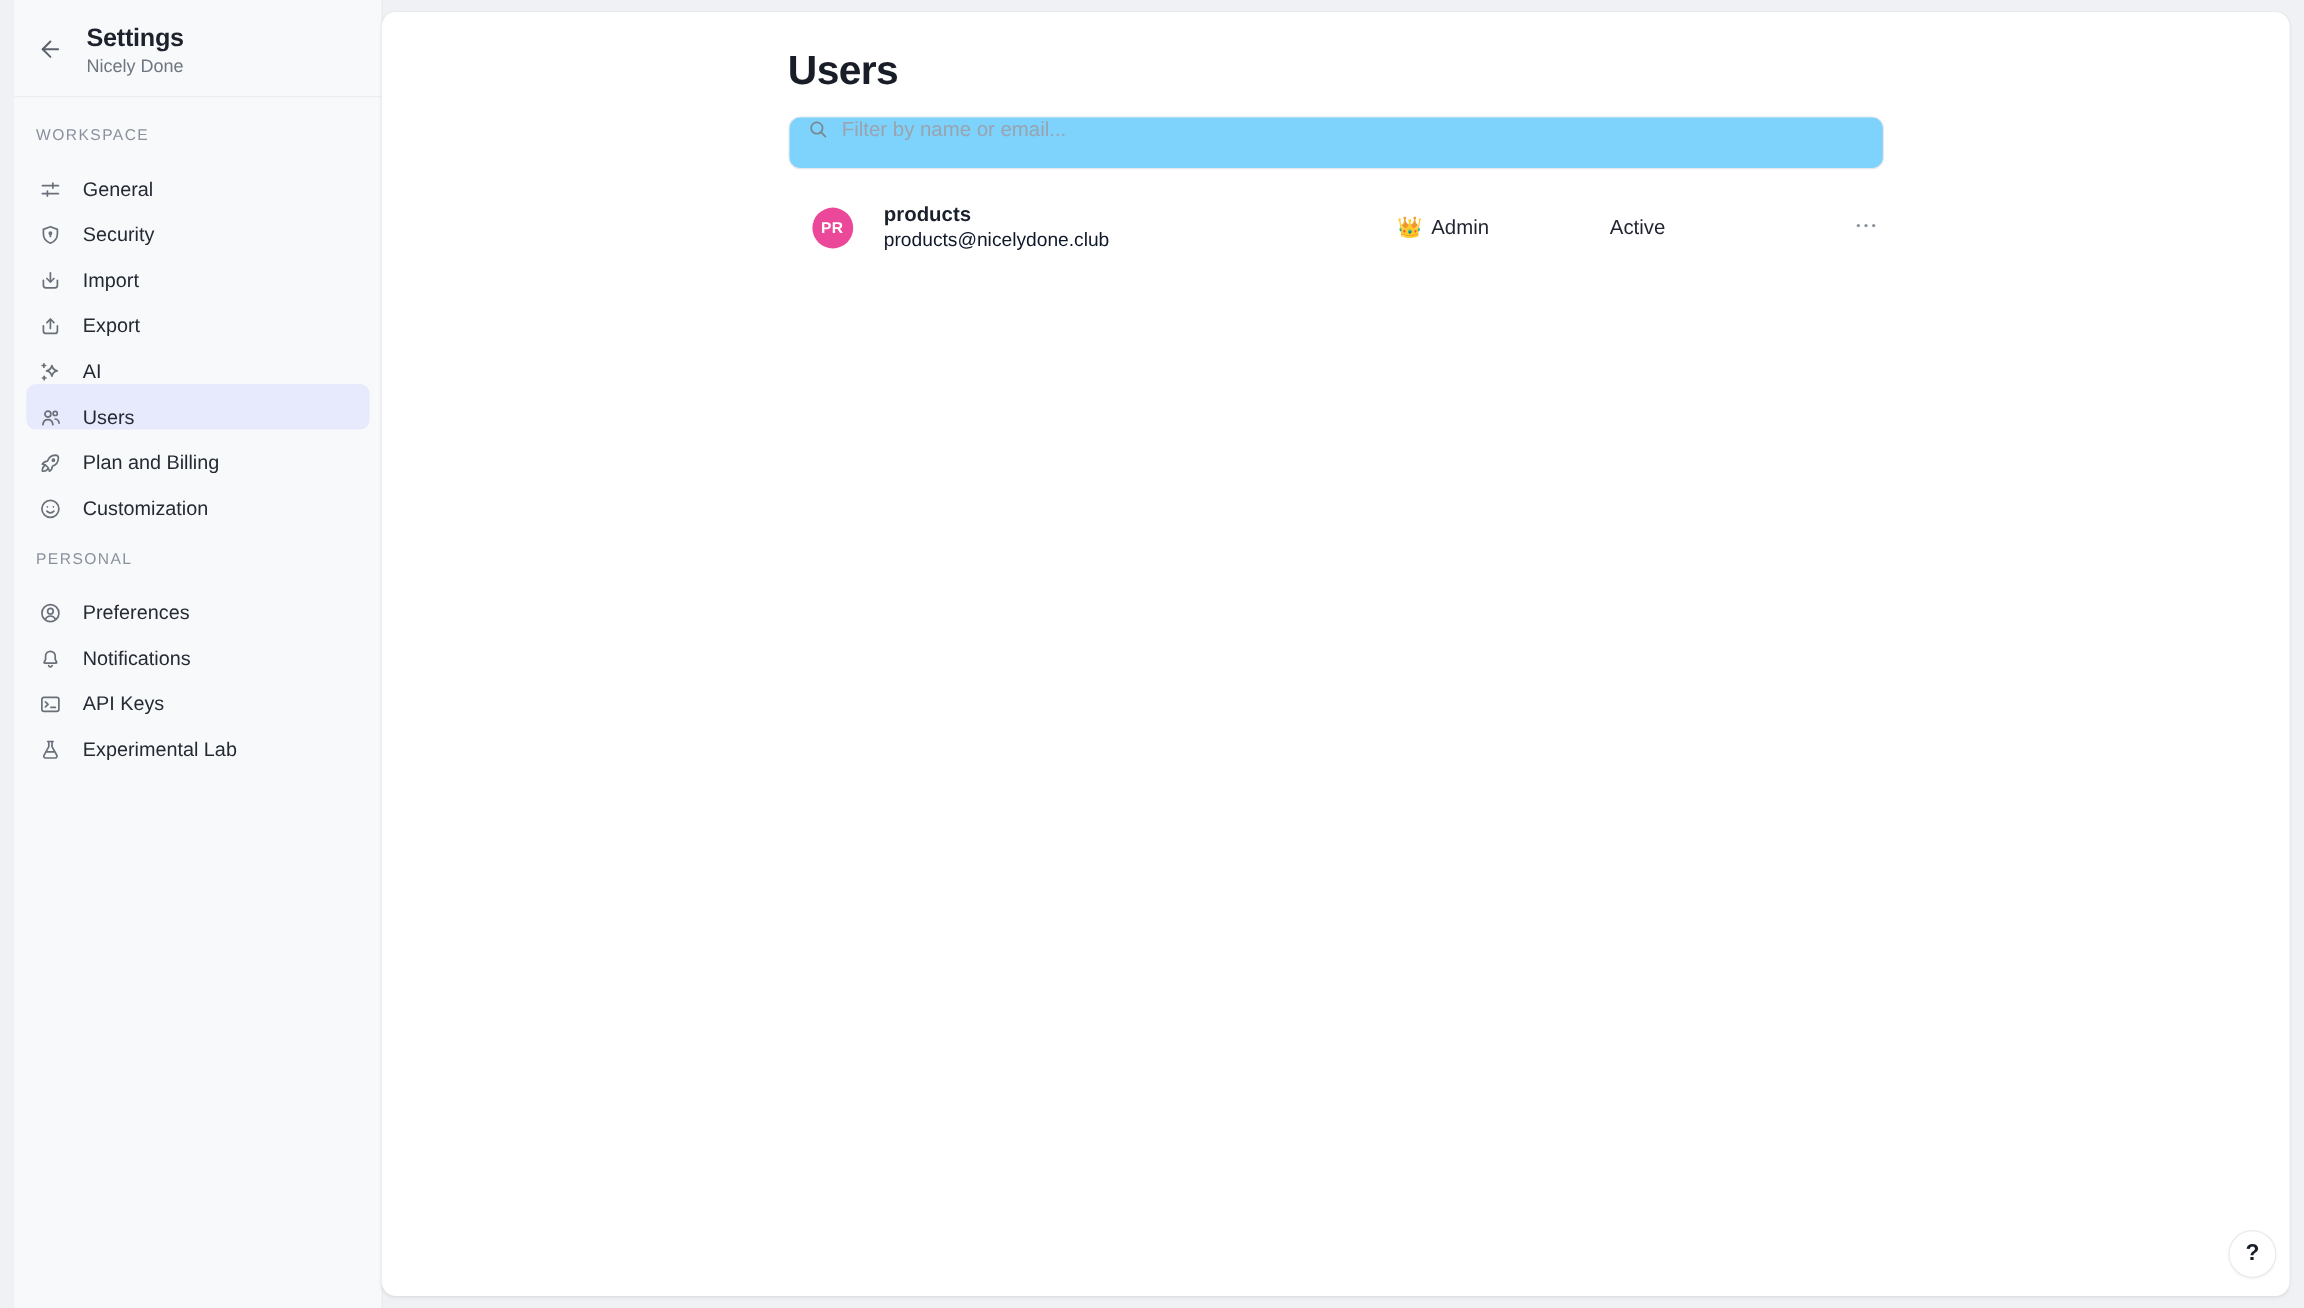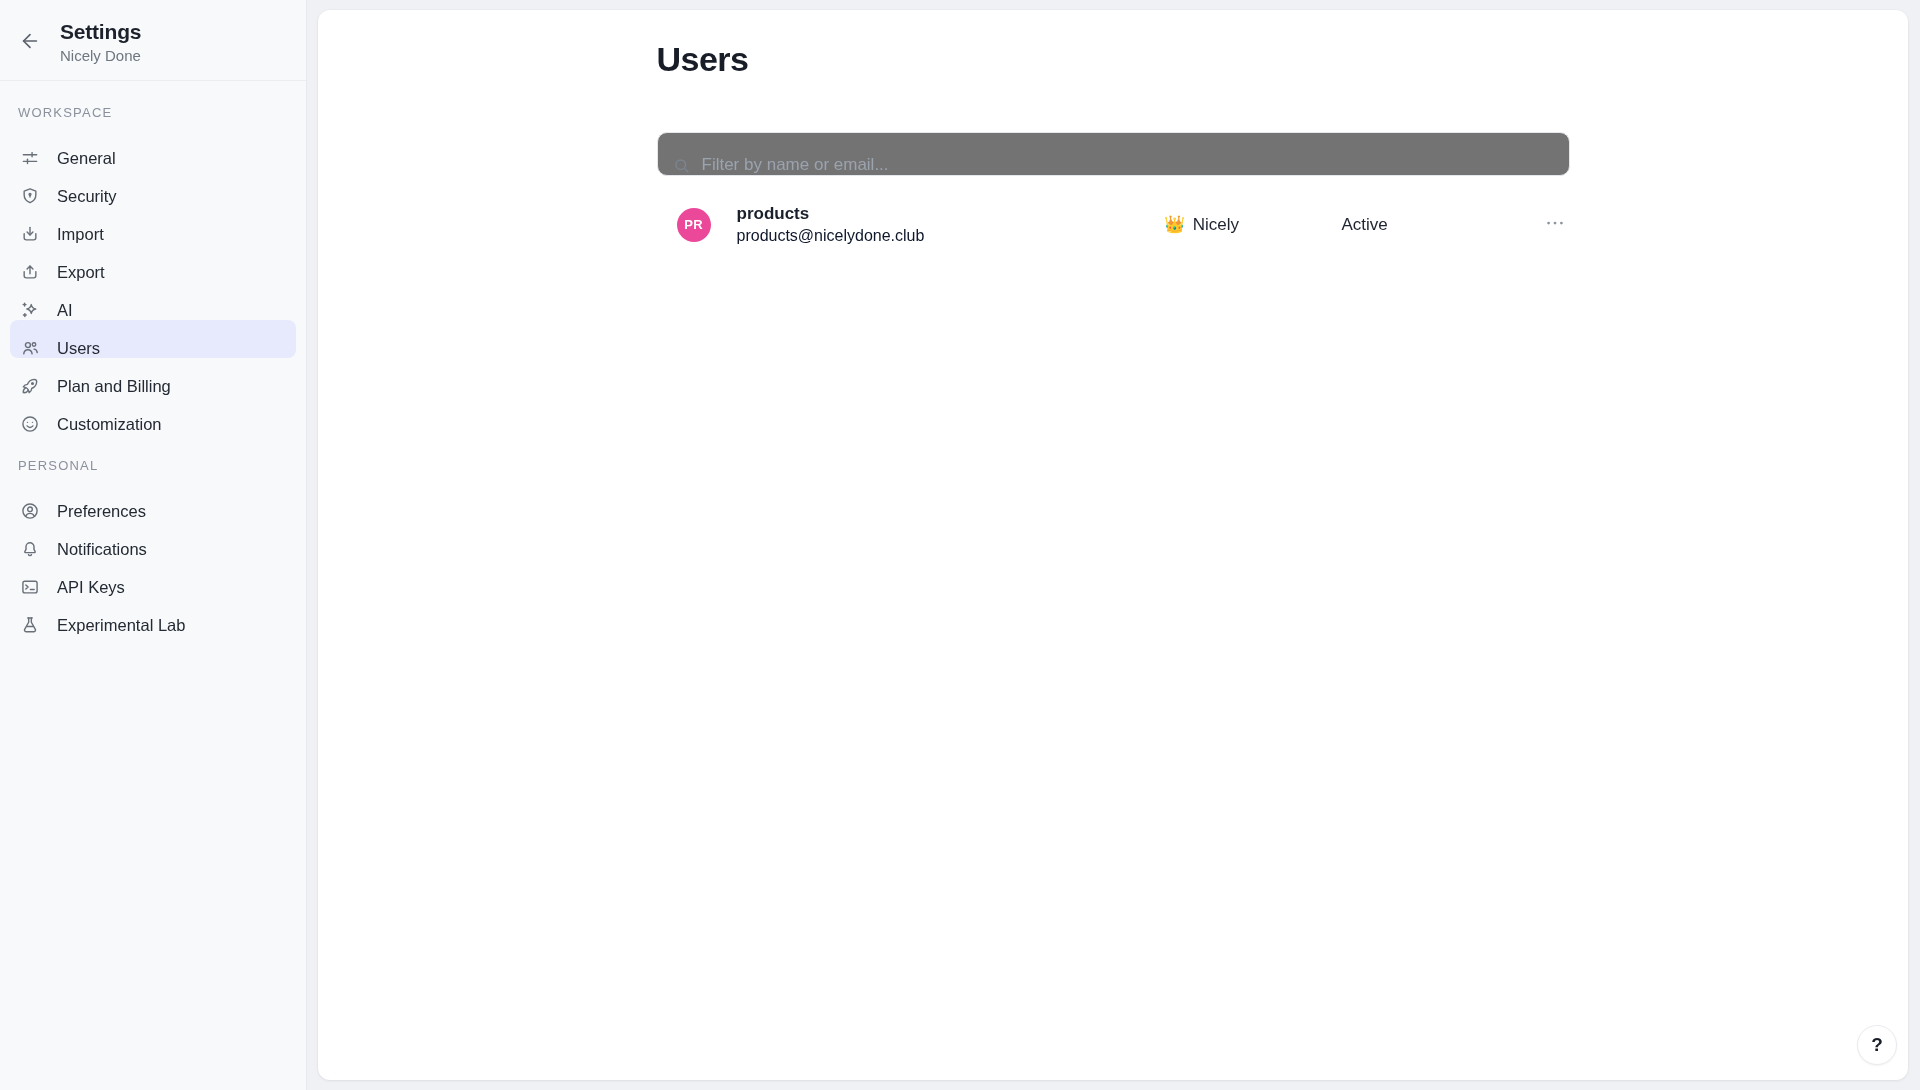--- a/index.html
+++ b/index.html
@@ -5,21 +5,21 @@
   * { margin:0; padding:0; box-sizing:border-box; }
   html,body { width:1920px; height:1090px; overflow:hidden; }
   body {
     font-family:"Liberation Sans","DejaVu Sans",sans-serif;
     background:#f0f1f4;
     color:#181d27;
   }
 
   
   .sidebar {
-    position:fixed; left:0; top:0; bottom:0; width:307px;
+    position:fixed; left:12px; top:0; bottom:0; width:307px;
     background:#f8f9fb; border-right:1px solid #e7e9ee;
   }
   .sidebar-header {
     display:flex; align-items:center; gap:18px;
     padding:20px 16px 16px 18px;
     border-bottom:1px solid #ebedf1;
   }
   .back-btn {
     width:24px; height:24px; border:none; background:transparent;
     color:#5b626c; cursor:pointer; display:flex; align-items:center; justify-content:center;
@@ -58,23 +58,23 @@
   .section-heading { font-size:29px; font-weight:700; letter-spacing:-.4px; color:#181d27; }
   .section-desc { margin-top:8px; font-size:18px; color:#4b5563; }
   .invite-btn {
     margin-top:14px; flex:0 0 auto;
     background:#3b51c3; color:#ffffff;
     font-family:inherit; font-size:17px; font-weight:700;
     height:35px; padding:0 18px; border:none; border-radius:7px; cursor:pointer;
   }
 
   .search-wrap {
-    margin-top:53px; display:flex; align-items:flex-end; gap:11px;
+    margin-top:18px; display:flex; align-items:flex-start; gap:11px;
     height:44px; padding:0 14px;
-    border:1px solid #e4e7ec; border-radius:10px; background:#737373;
+    border:1px solid #e4e7ec; border-radius:10px; background:#7dd3fc;
   }
   .search-icon { width:19px; height:19px; color:#7c858f; flex:0 0 19px; }
   .search-icon svg { width:19px; height:19px; display:block; }
   .search-input {
     flex:1; border:none; outline:none; background:transparent;
     font-family:inherit; font-size:17px; color:#1f2937;
   }
   .search-input::placeholder { color:#9aa3ae; }
 
   .user-list { margin-top:10px; }
@@ -271,21 +271,21 @@
 
     <div class="user-list">
         <div class="user-row">
           <div class="avatar" style="background: #ec4899;">PR</div>
           <div class="user-info">
             <div class="user-name">products</div>
             <div class="user-email">products@nicelydone.club</div>
           </div>
           <div class="role-cell">
             <span>👑</span>
-            <span>Nicely</span>
+            <span>Admin</span>
           </div>
           <div class="status-cell">Active</div>
           <button class="menu-btn">
             <span><svg viewBox="0 0 24 24" fill="currentColor" stroke="none">
                 <circle cx="5" cy="12" r="1.5"></circle>
                 <circle cx="12" cy="12" r="1.5"></circle>
                 <circle cx="19" cy="12" r="1.5"></circle>
               </svg></span>
           </button>
         </div>

